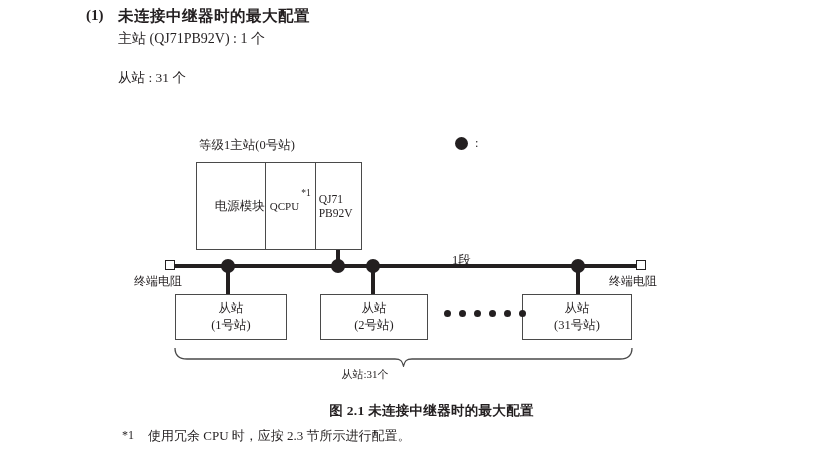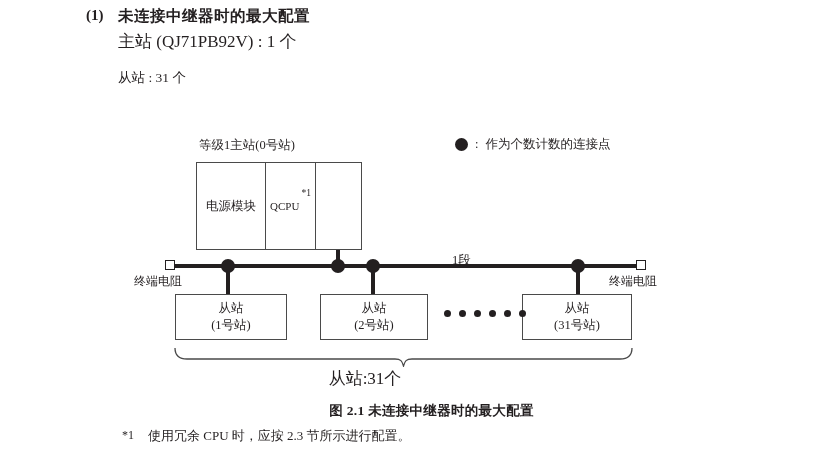--- a/index.html
+++ b/index.html
@@ -25,21 +25,21 @@
     letter-spacing: 0px;
   }
   #heading-title {
     left: 118px; top: 6px;
     font-size: 15.5px;
     font-weight: bold;
     letter-spacing: 0.5px;
   }
   #master-count-line {
     left: 118px; top: 30px;
-    font-size: 17px;
+    font-size: 14px;
   }
   #slave-count-line {
     left: 118px; top: 69px;
     font-size: 13.5px;
   }
 
   
   #legend {
     left: 455px; top: 136px;
     display: flex;
@@ -66,21 +66,21 @@
     width: 166px; height: 88px;
     box-sizing: border-box;
     border: 1.3px solid #4a4a4a;
     display: flex;
   }
   #master-rack .cell {
     box-sizing: border-box;
     position: relative;
     display: flex;
     align-items: center;
-    justify-content: center;
+    justify-content: flex-end;
   }
   #cell-power {
     width: 69px;
     border-right: 1.3px solid #4a4a4a;
     font-size: 12.5px;
   }
   #cell-qcpu {
     width: 50px;
     border-right: 1.3px solid #4a4a4a;
     font-size: 11px;
@@ -182,21 +182,21 @@
     display: block;
   }
 
   
   #brace {
     left: 173px; top: 347px;
     width: 461px; height: 20px;
   }
   #brace-label {
     left: 365px; top: 367px;
-    font-size: 17px;
+    font-size: 11px;
     transform: translateX(-50%);
     white-space: nowrap;
   }
 
   
   #figure-caption {
     left: 410px; top: 402px;
     transform: translateX(-50%);
     font-size: 13.5px;
     font-weight: bold;
@@ -218,33 +218,38 @@
 <body>
 
 <div class="abs" id="heading-number">(1)</div>
 <div class="abs" id="heading-title">未连接中继器时的最大配置</div>
 <div class="abs" id="master-count-line">主站 (QJ71PB92V) : 1 个</div>
 <div class="abs" id="slave-count-line">从站 : 31 个</div>
 
 <div class="abs" id="legend">
   <span class="dot"></span>
   <span class="colon">:</span>
-  <span>作为个数计数的连接点</span>
 </div>
 
 <div class="abs" id="master-label">等级1主站(0号站)</div>
 
 <div class="abs" id="master-rack">
   <div class="cell" id="cell-power">
     <span>电源模块</span>
   </div>
   <div class="cell" id="cell-qcpu">
     <span>QCPU</span>
     <span class="sup">*1</span>
   </div>
+  <div class="cell" id="cell-module">
+    <span>
+      <span>QJ71</span><br>
+      <span>PB92V</span>
+    </span>
+  </div>
 </div>
 
 <div class="abs" id="stub-master" style="position:absolute;left:335.5px;top:250px;width:4.5px;height:16px;background:#231f20;"></div>
 <div class="abs" id="bus-line"></div>
 <div class="abs term-sq" id="term-left"></div>
 <div class="abs term-sq" id="term-right"></div>
 <div class="abs" id="term-label-left">终端电阻</div>
 <div class="abs" id="term-label-right">终端电阻</div>
 <div class="abs" id="segment-label">1段</div>
 

